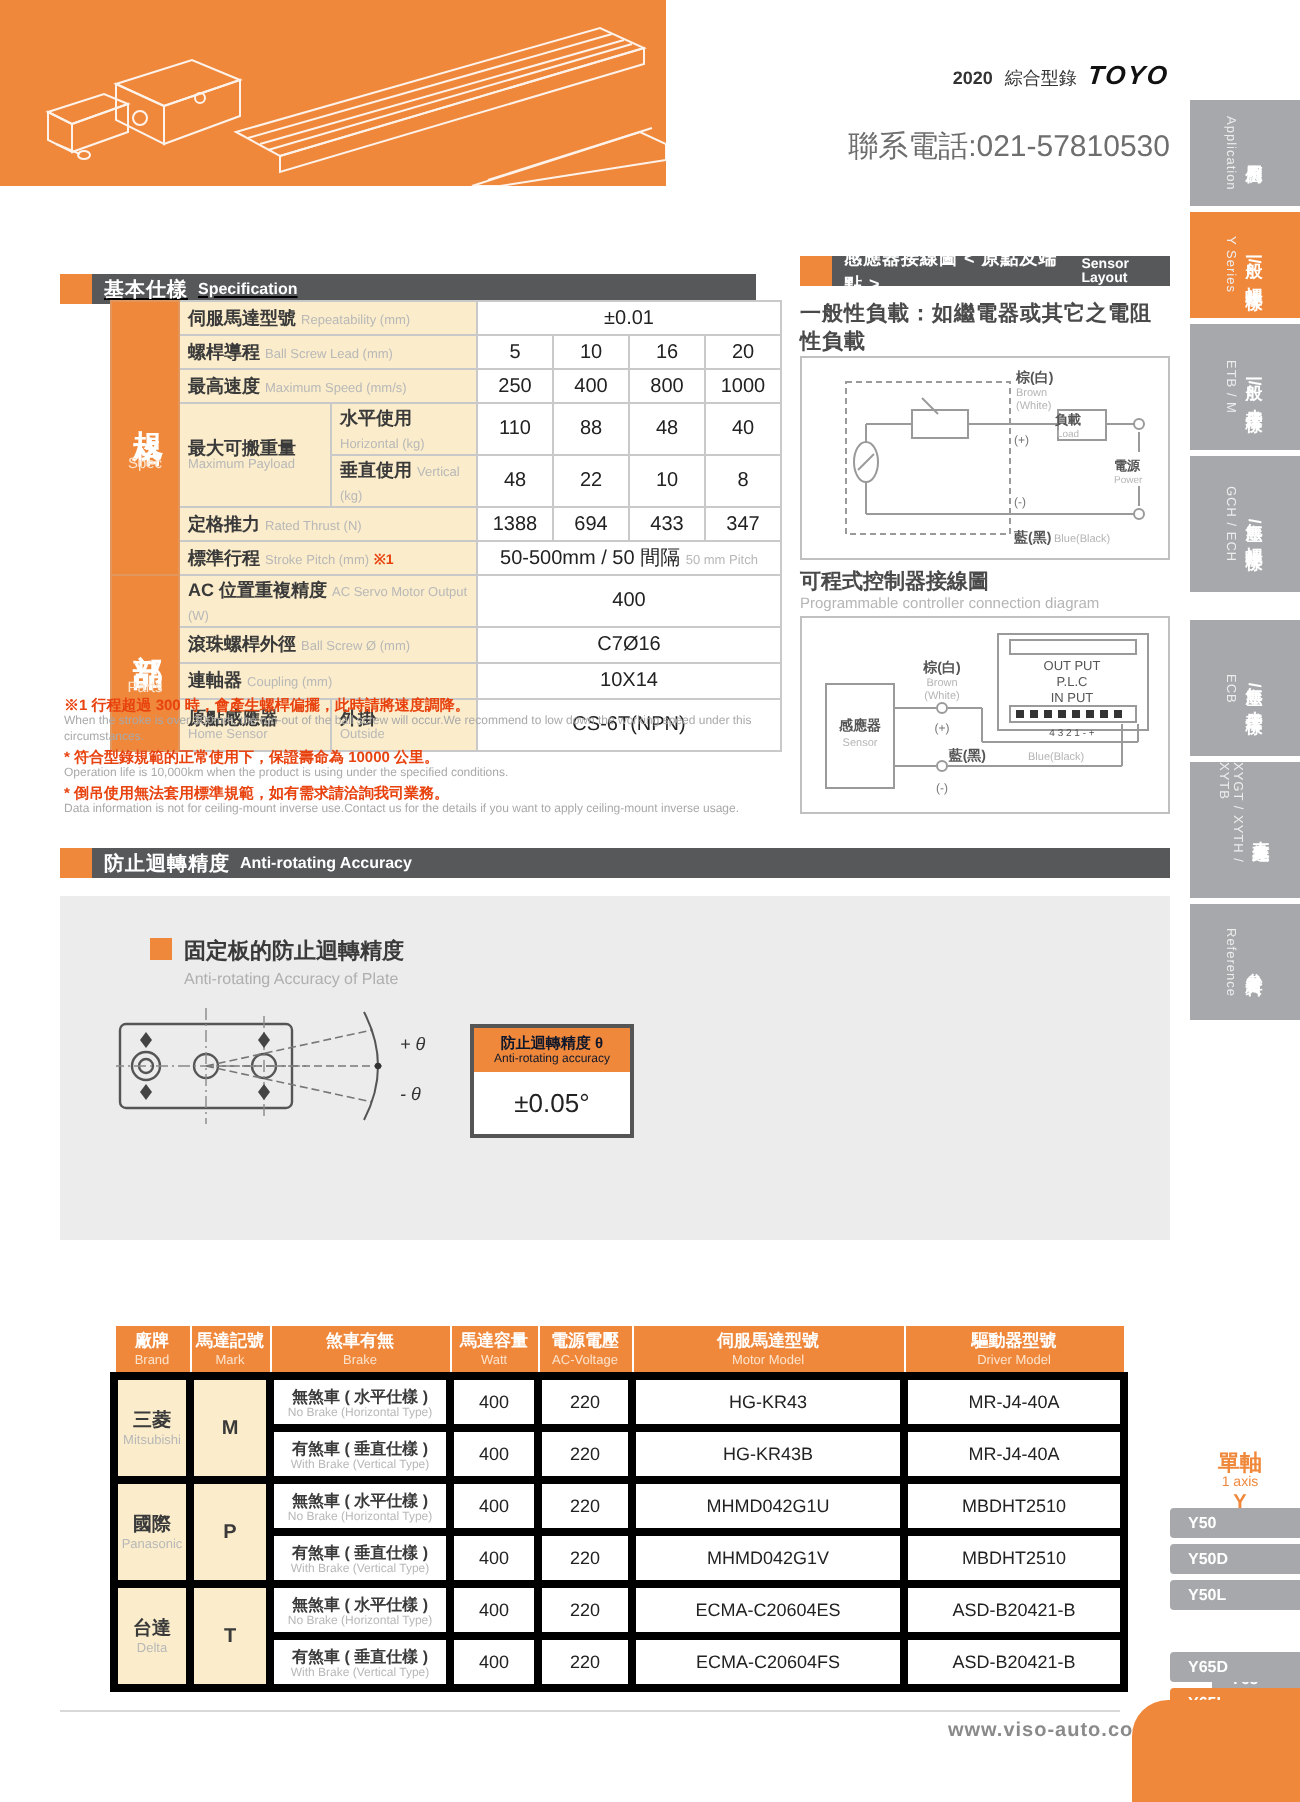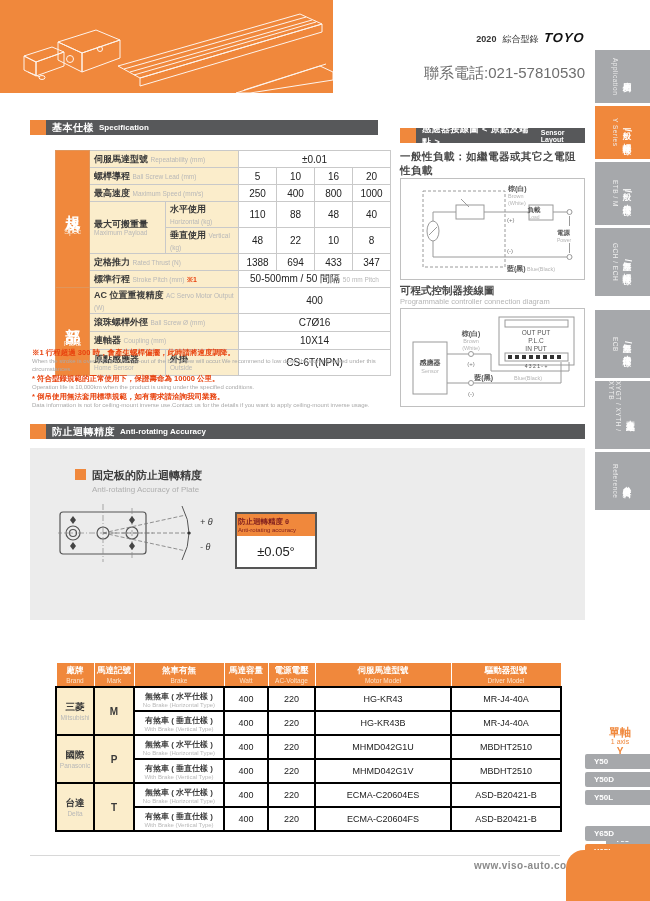--- a/index.html
+++ b/index.html
@@ -52,30 +52,30 @@
   .plc-en{position:absolute;left:0;top:147px;font-size:7.5px;color:#B5B5B5;}
   .dbox2{position:absolute;left:0;top:158px;width:183px;height:97px;}
   
   .panel{position:absolute;left:30px;top:448px;width:555px;height:172px;background:#ECECEC;}
   .bullet-row{position:absolute;left:45px;top:20px;display:flex;gap:6px;}
   .bullet{width:11px;height:11px;background:#F0883C;margin-top:1px;}
   .bullet-zh{font-size:11px;font-weight:bold;color:#3A3A3A;}
   .bullet-en{font-size:8px;color:#AFAFAF;margin-top:2px;}
   .plate-svg{position:absolute;left:28px;top:50px;}
   .badge{position:absolute;left:205px;top:64px;width:78px;border:2px solid #555;background:#fff;}
-  .badge-head{background:#F0883C;color:#7f1d1d;padding:3px 1px;}
+  .badge-head{background:#F0883C;color:#0f172a;text-align:center;padding:3px 1px;}
   .badge-head .b1{font-size:7.5px;font-weight:bold;display:block;}
   .badge-head .b2{font-size:6px;display:block;}
   .badge-val{text-align:center;font-size:13px;color:#222;padding:8px 0;}
   
   .motor-table{position:absolute;left:55px;top:662px;width:505px;}
   .motor-table th{background:#F0883C;color:#fff;border:1px solid #fff;padding:2px 0;font-weight:normal;}
   .motor-table th .zh{display:block;font-size:8.5px;font-weight:bold;}
   .motor-table th .en{display:block;font-size:6.5px;color:#FCE3CB;}
-  .motor-table td{border:2px solid #000000;text-align:center;height:20px;}
+  .motor-table td{border:4px solid #000000;text-align:center;height:20px;}
   .motor-table .brand{background:#FBEDCB;}
   .motor-table .brand .zh{display:block;font-size:9.5px;font-weight:bold;color:#3A3A3A;}
   .motor-table .brand .en{display:block;font-size:6.5px;color:#B8B8B8;}
   .motor-table .mark{background:#FBEDCB;font-size:10px;font-weight:bold;color:#3A3A3A;}
   .motor-table .brake .zh{display:block;font-size:8px;font-weight:bold;color:#3A3A3A;}
   .motor-table .brake .en{display:block;font-size:6px;color:#B8B8B8;}
   .motor-table .v{font-size:9px;color:#222;}
   
   .axis-label{position:absolute;left:592px;top:726px;width:56px;text-align:center;line-height:1.1;}
   .axis-label .a1{font-size:11px;font-weight:bold;color:#F0883C;display:block;}
@@ -154,21 +154,21 @@
   </div>
   <div class="side-tab" style="top:381px;height:68px;">
     <span class="zh">直交連結</span>
     <span class="en">XYGT / XYTH / XYTB</span>
   </div>
   <div class="side-tab" style="top:452px;height:58px;">
     <span class="zh">參考資料</span>
     <span class="en">Reference</span>
   </div>
 
-  <div class="sec-head" style="left:30px;top:120px;width:348px;">
+  <div class="sec-head" style="left:30px;top:137px;width:348px;text-decoration:underline;">
     <div class="sq"></div>
     <div class="bar">
       <span class="zh">基本仕樣</span>
       <span class="en">Specification</span>
     </div>
   </div>
 
   <table class="spec-table">
     <colgroup>
         <col style="width:34px">

